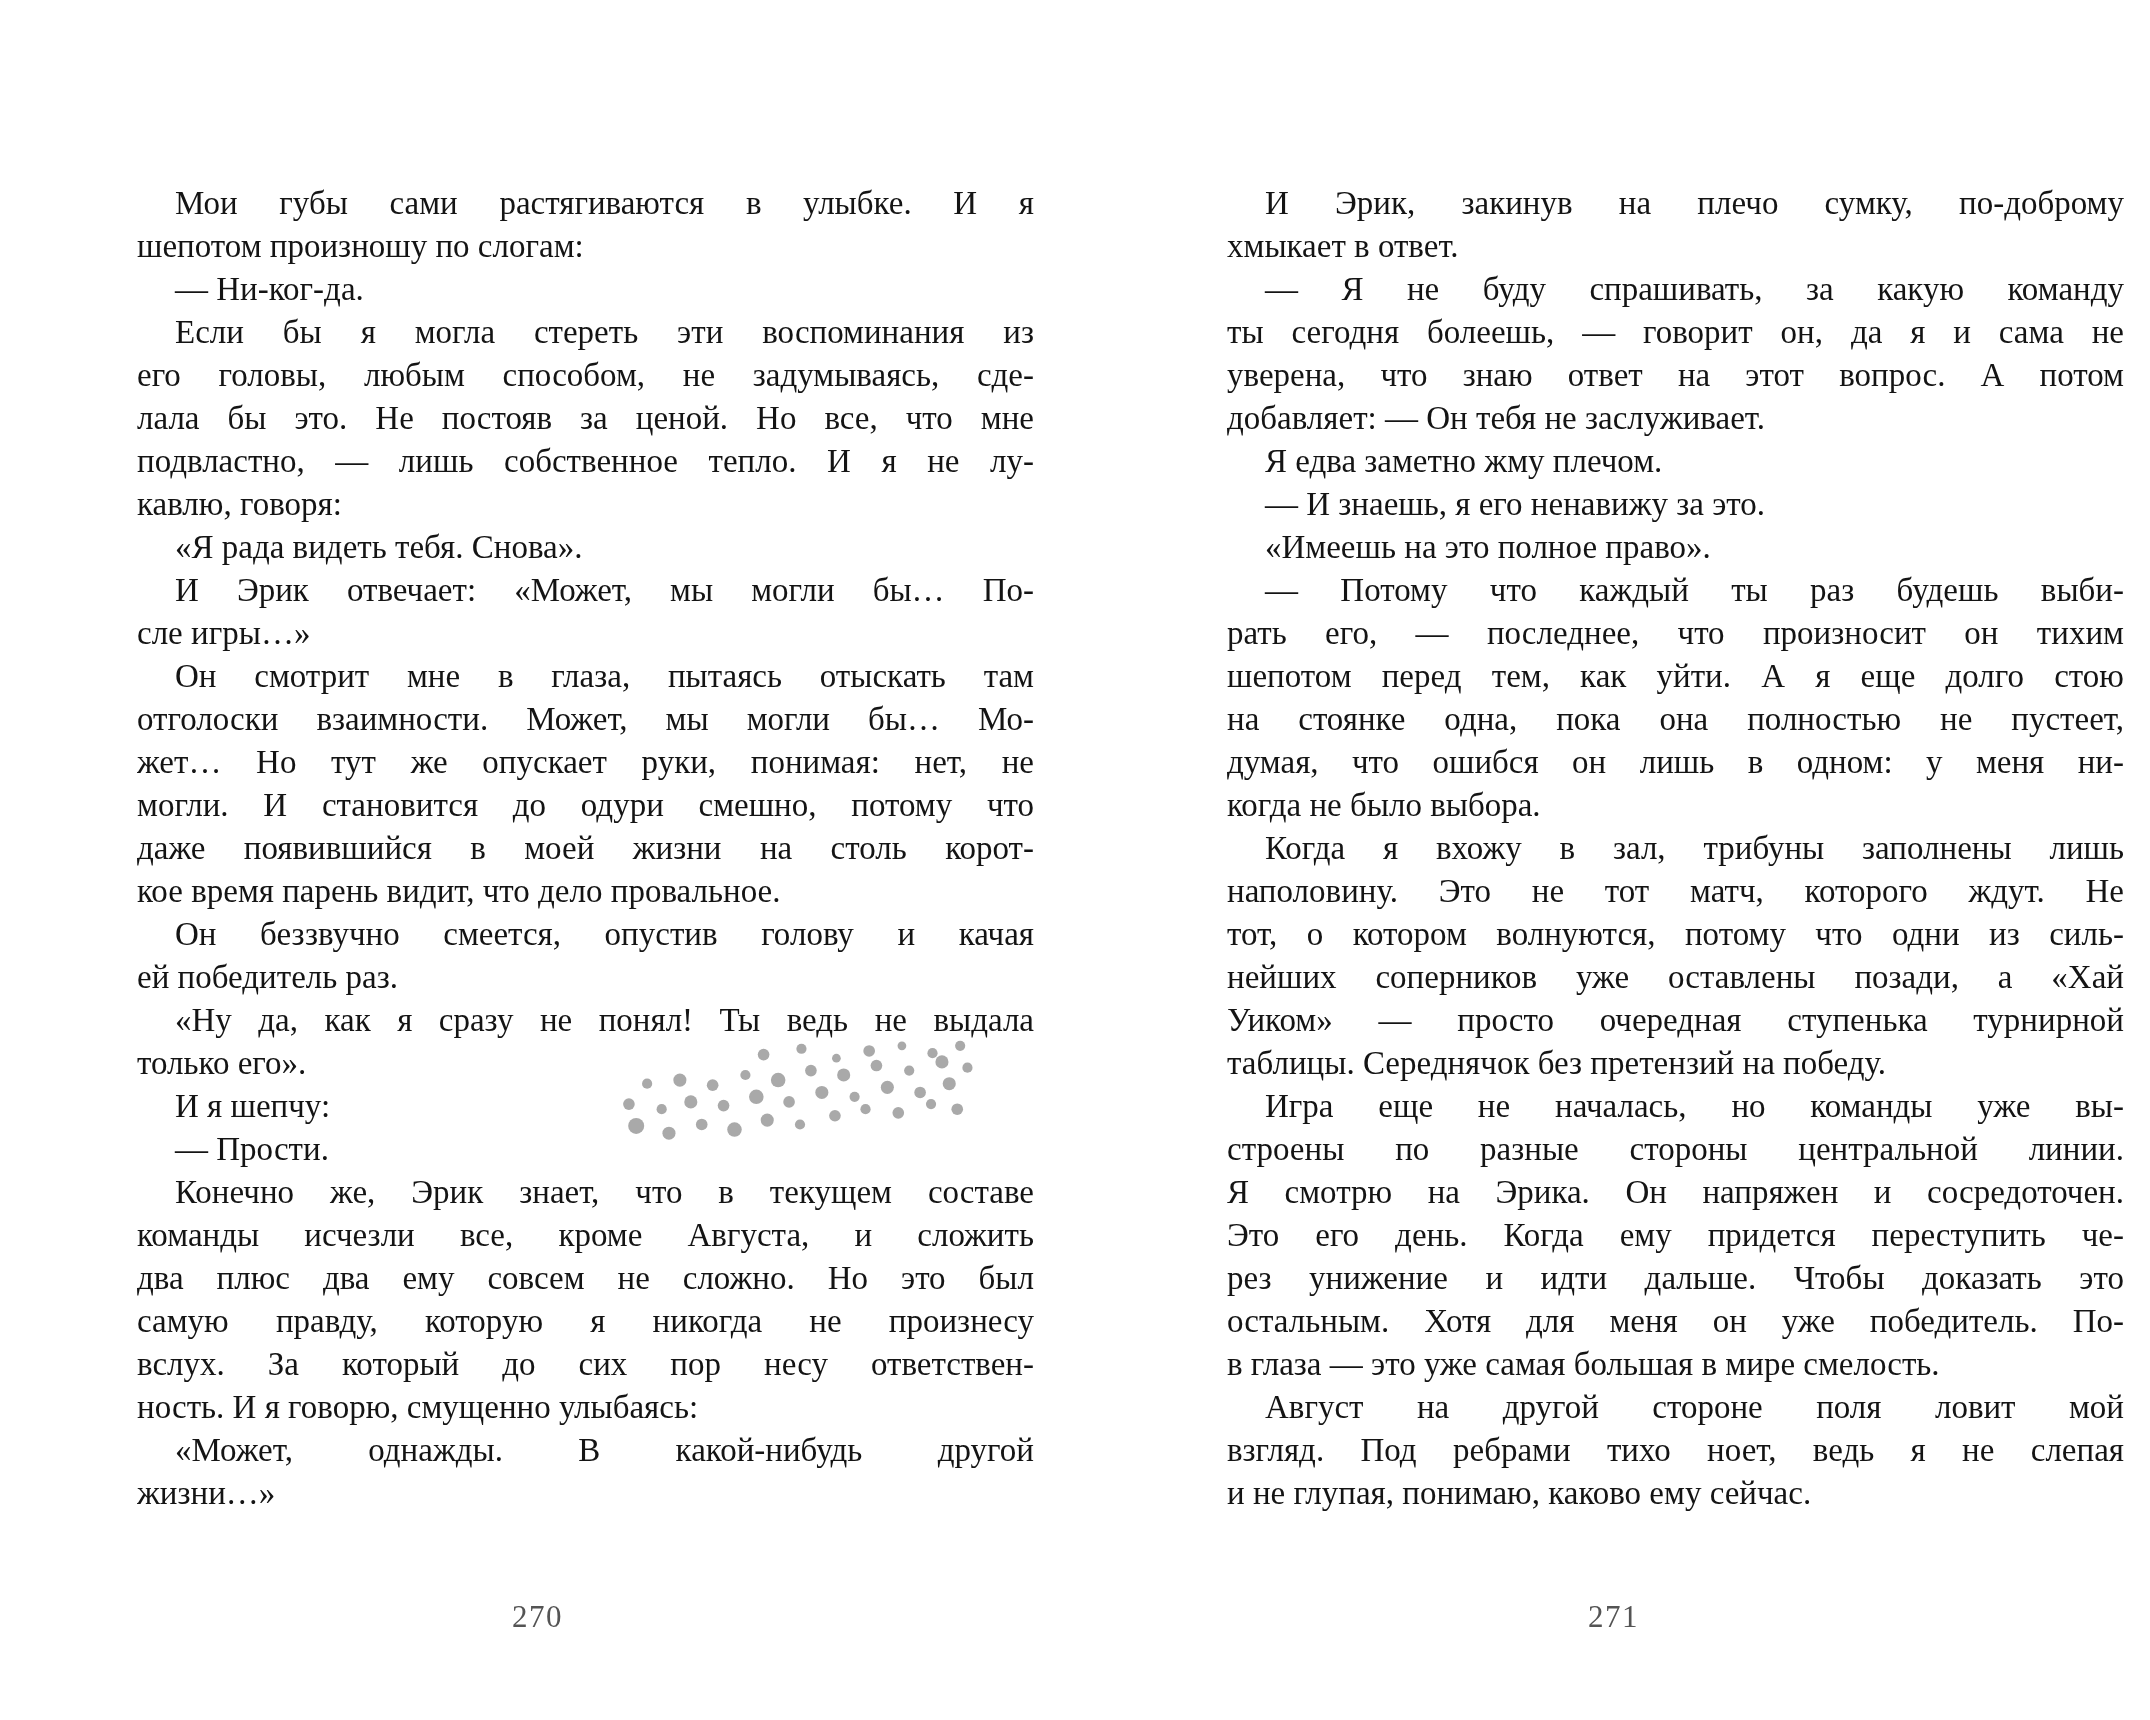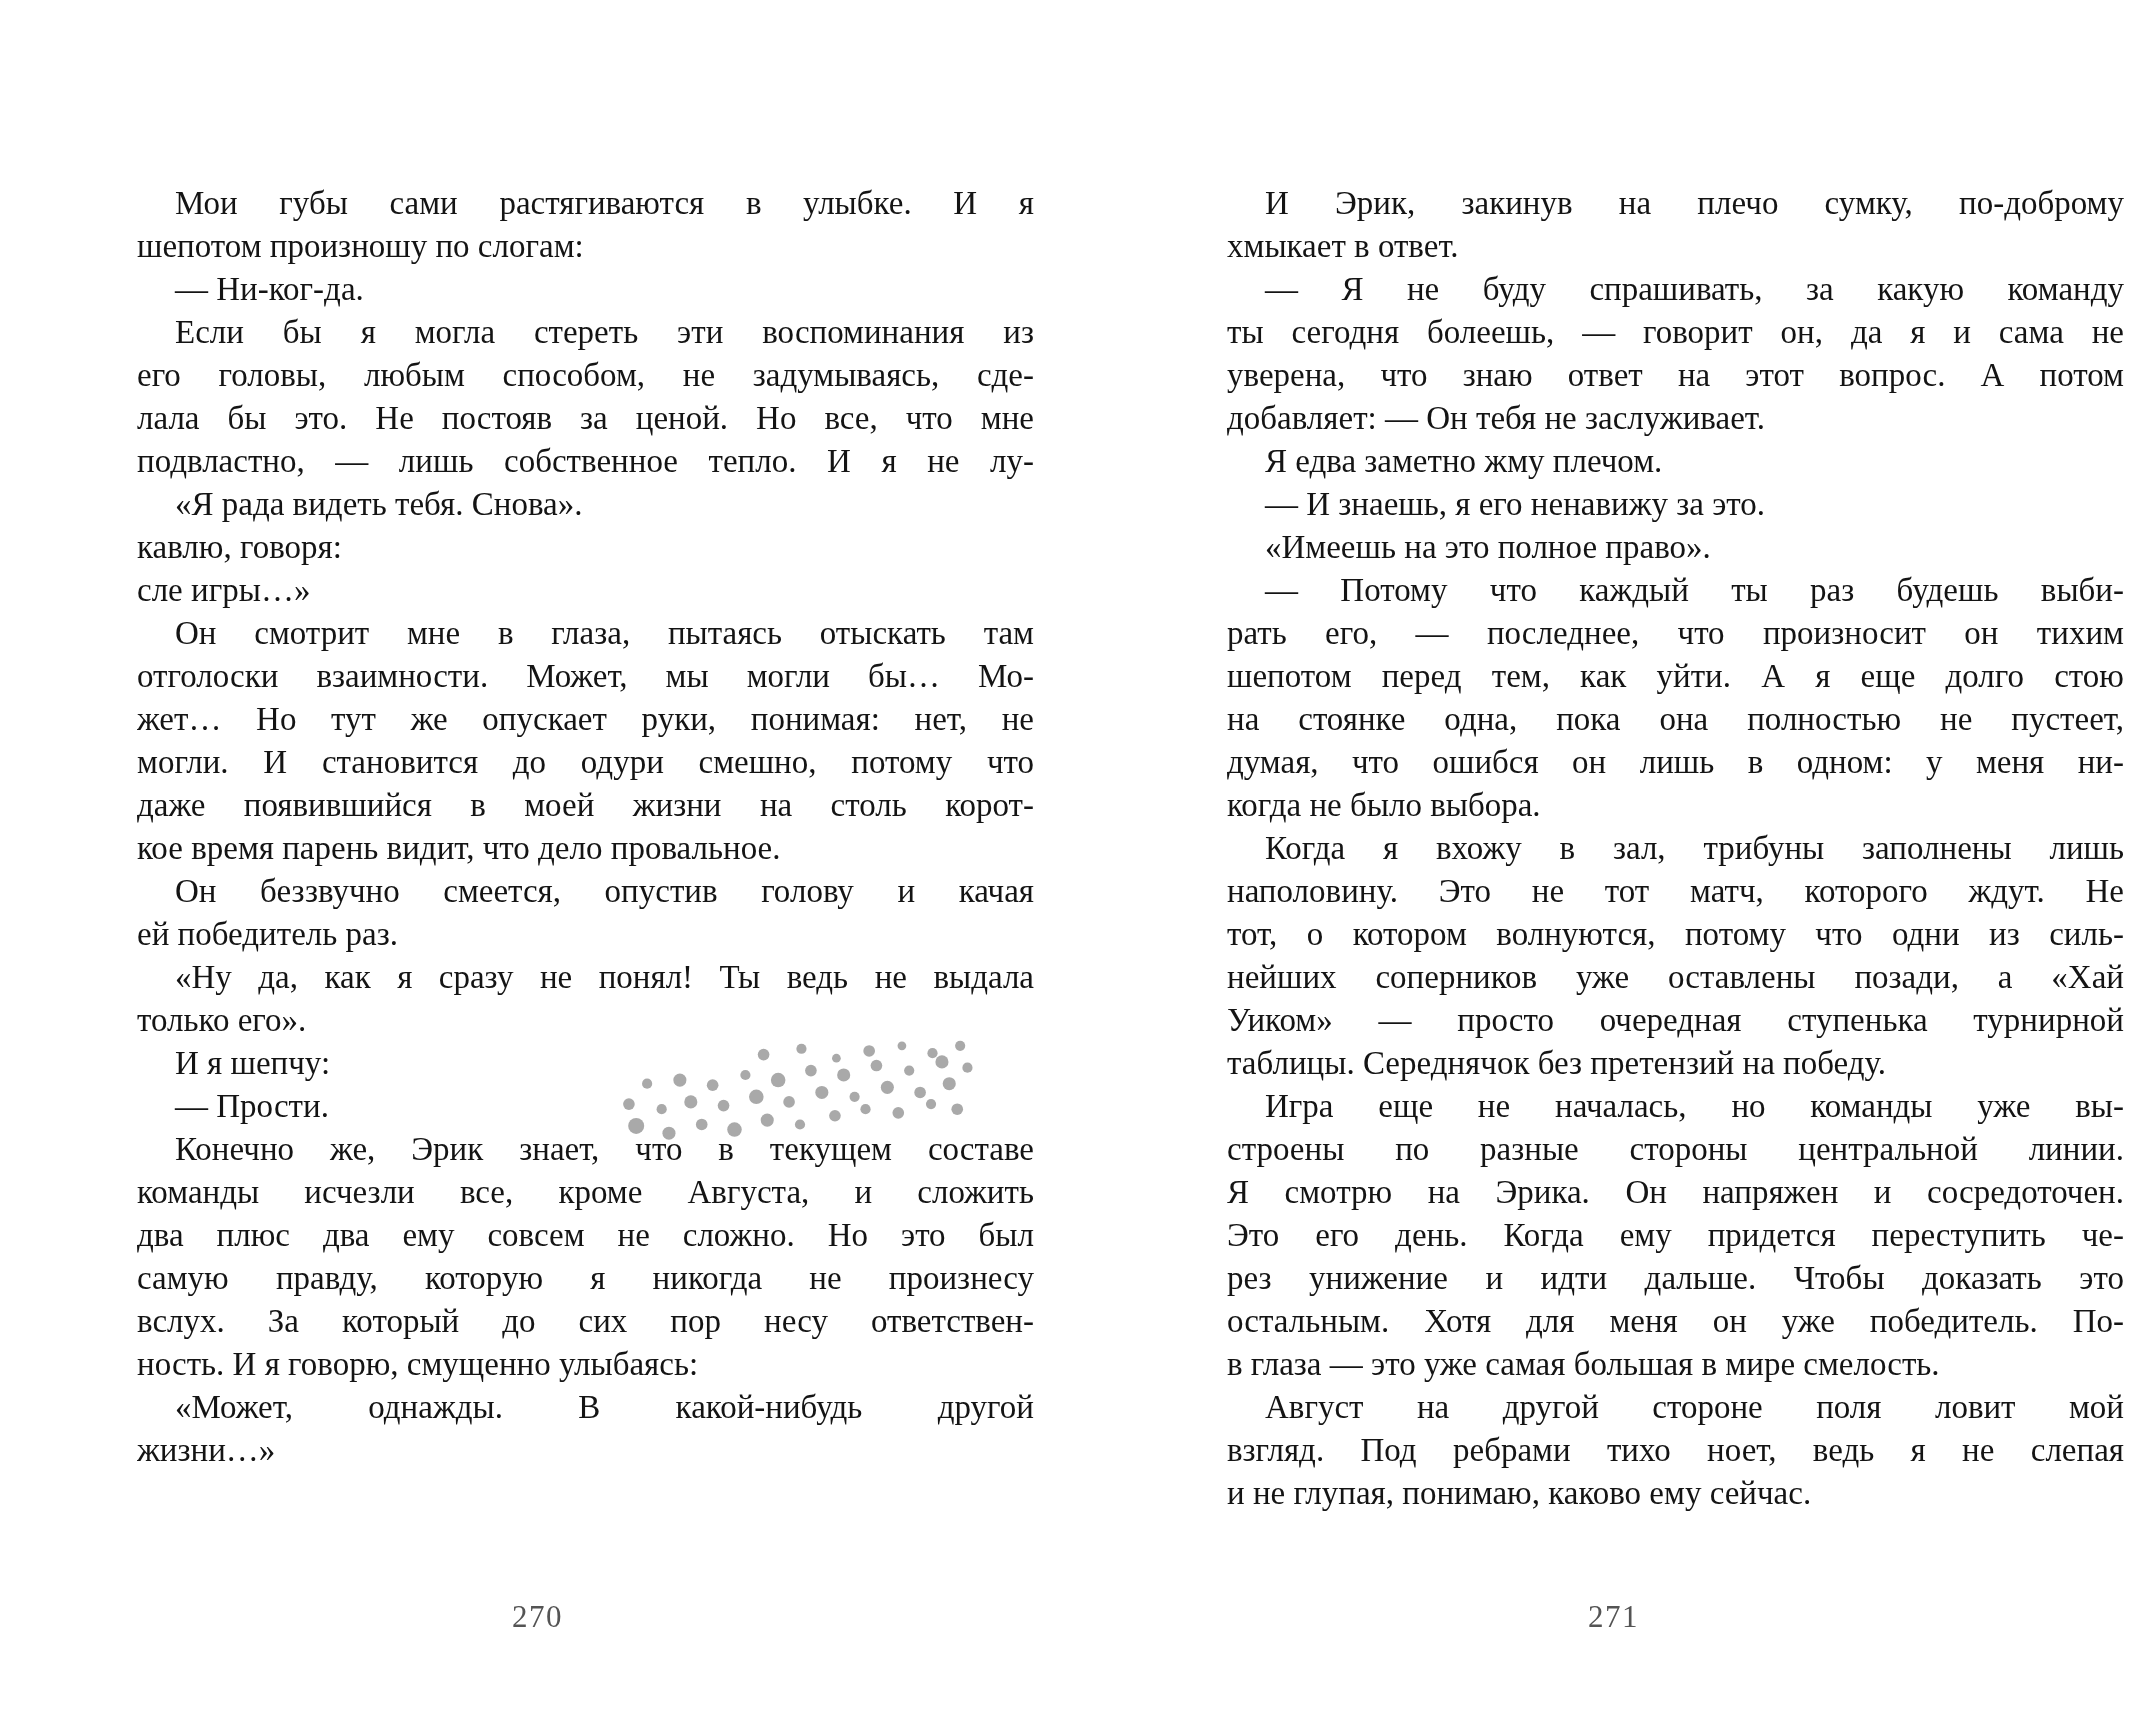--- a/index.html
+++ b/index.html
@@ -38,22 +38,23 @@
 
   <div class="page left">
     <div class="textblock">
         <div class="line ind">Мои губы сами растягиваются в улыбке. И я</div>
         <div class="line end">шепотом произношу по слогам:</div>
         <div class="line ind end">— Ни-ког-да.</div>
         <div class="line ind">Если бы я могла стереть эти воспоминания из</div>
         <div class="line">его головы, любым способом, не задумываясь, сде-</div>
         <div class="line">лала бы это. Не постояв за ценой. Но все, что мне</div>
         <div class="line">подвластно, — лишь собственное тепло. И я не лу-</div>
+        <div class="line end">кавлю, говоря:</div>
         <div class="line ind end">«Я рада видеть тебя. Снова».</div>
-        <div class="line end">кавлю, говоря:</div>
+        <div class="line ind">И Эрик отвечает: «Может, мы могли бы… По-</div>
         <div class="line end">сле игры…»</div>
         <div class="line ind">Он смотрит мне в глаза, пытаясь отыскать там</div>
         <div class="line">отголоски взаимности. Может, мы могли бы… Мо-</div>
         <div class="line">жет… Но тут же опускает руки, понимая: нет, не</div>
         <div class="line">могли. И становится до одури смешно, потому что</div>
         <div class="line">даже появившийся в моей жизни на столь корот-</div>
         <div class="line end">кое время парень видит, что дело провальное.</div>
         <div class="line ind">Он беззвучно смеется, опустив голову и качая</div>
         <div class="line end">ей победитель раз.</div>
         <div class="line ind">«Ну да, как я сразу не понял! Ты ведь не выдала</div>

